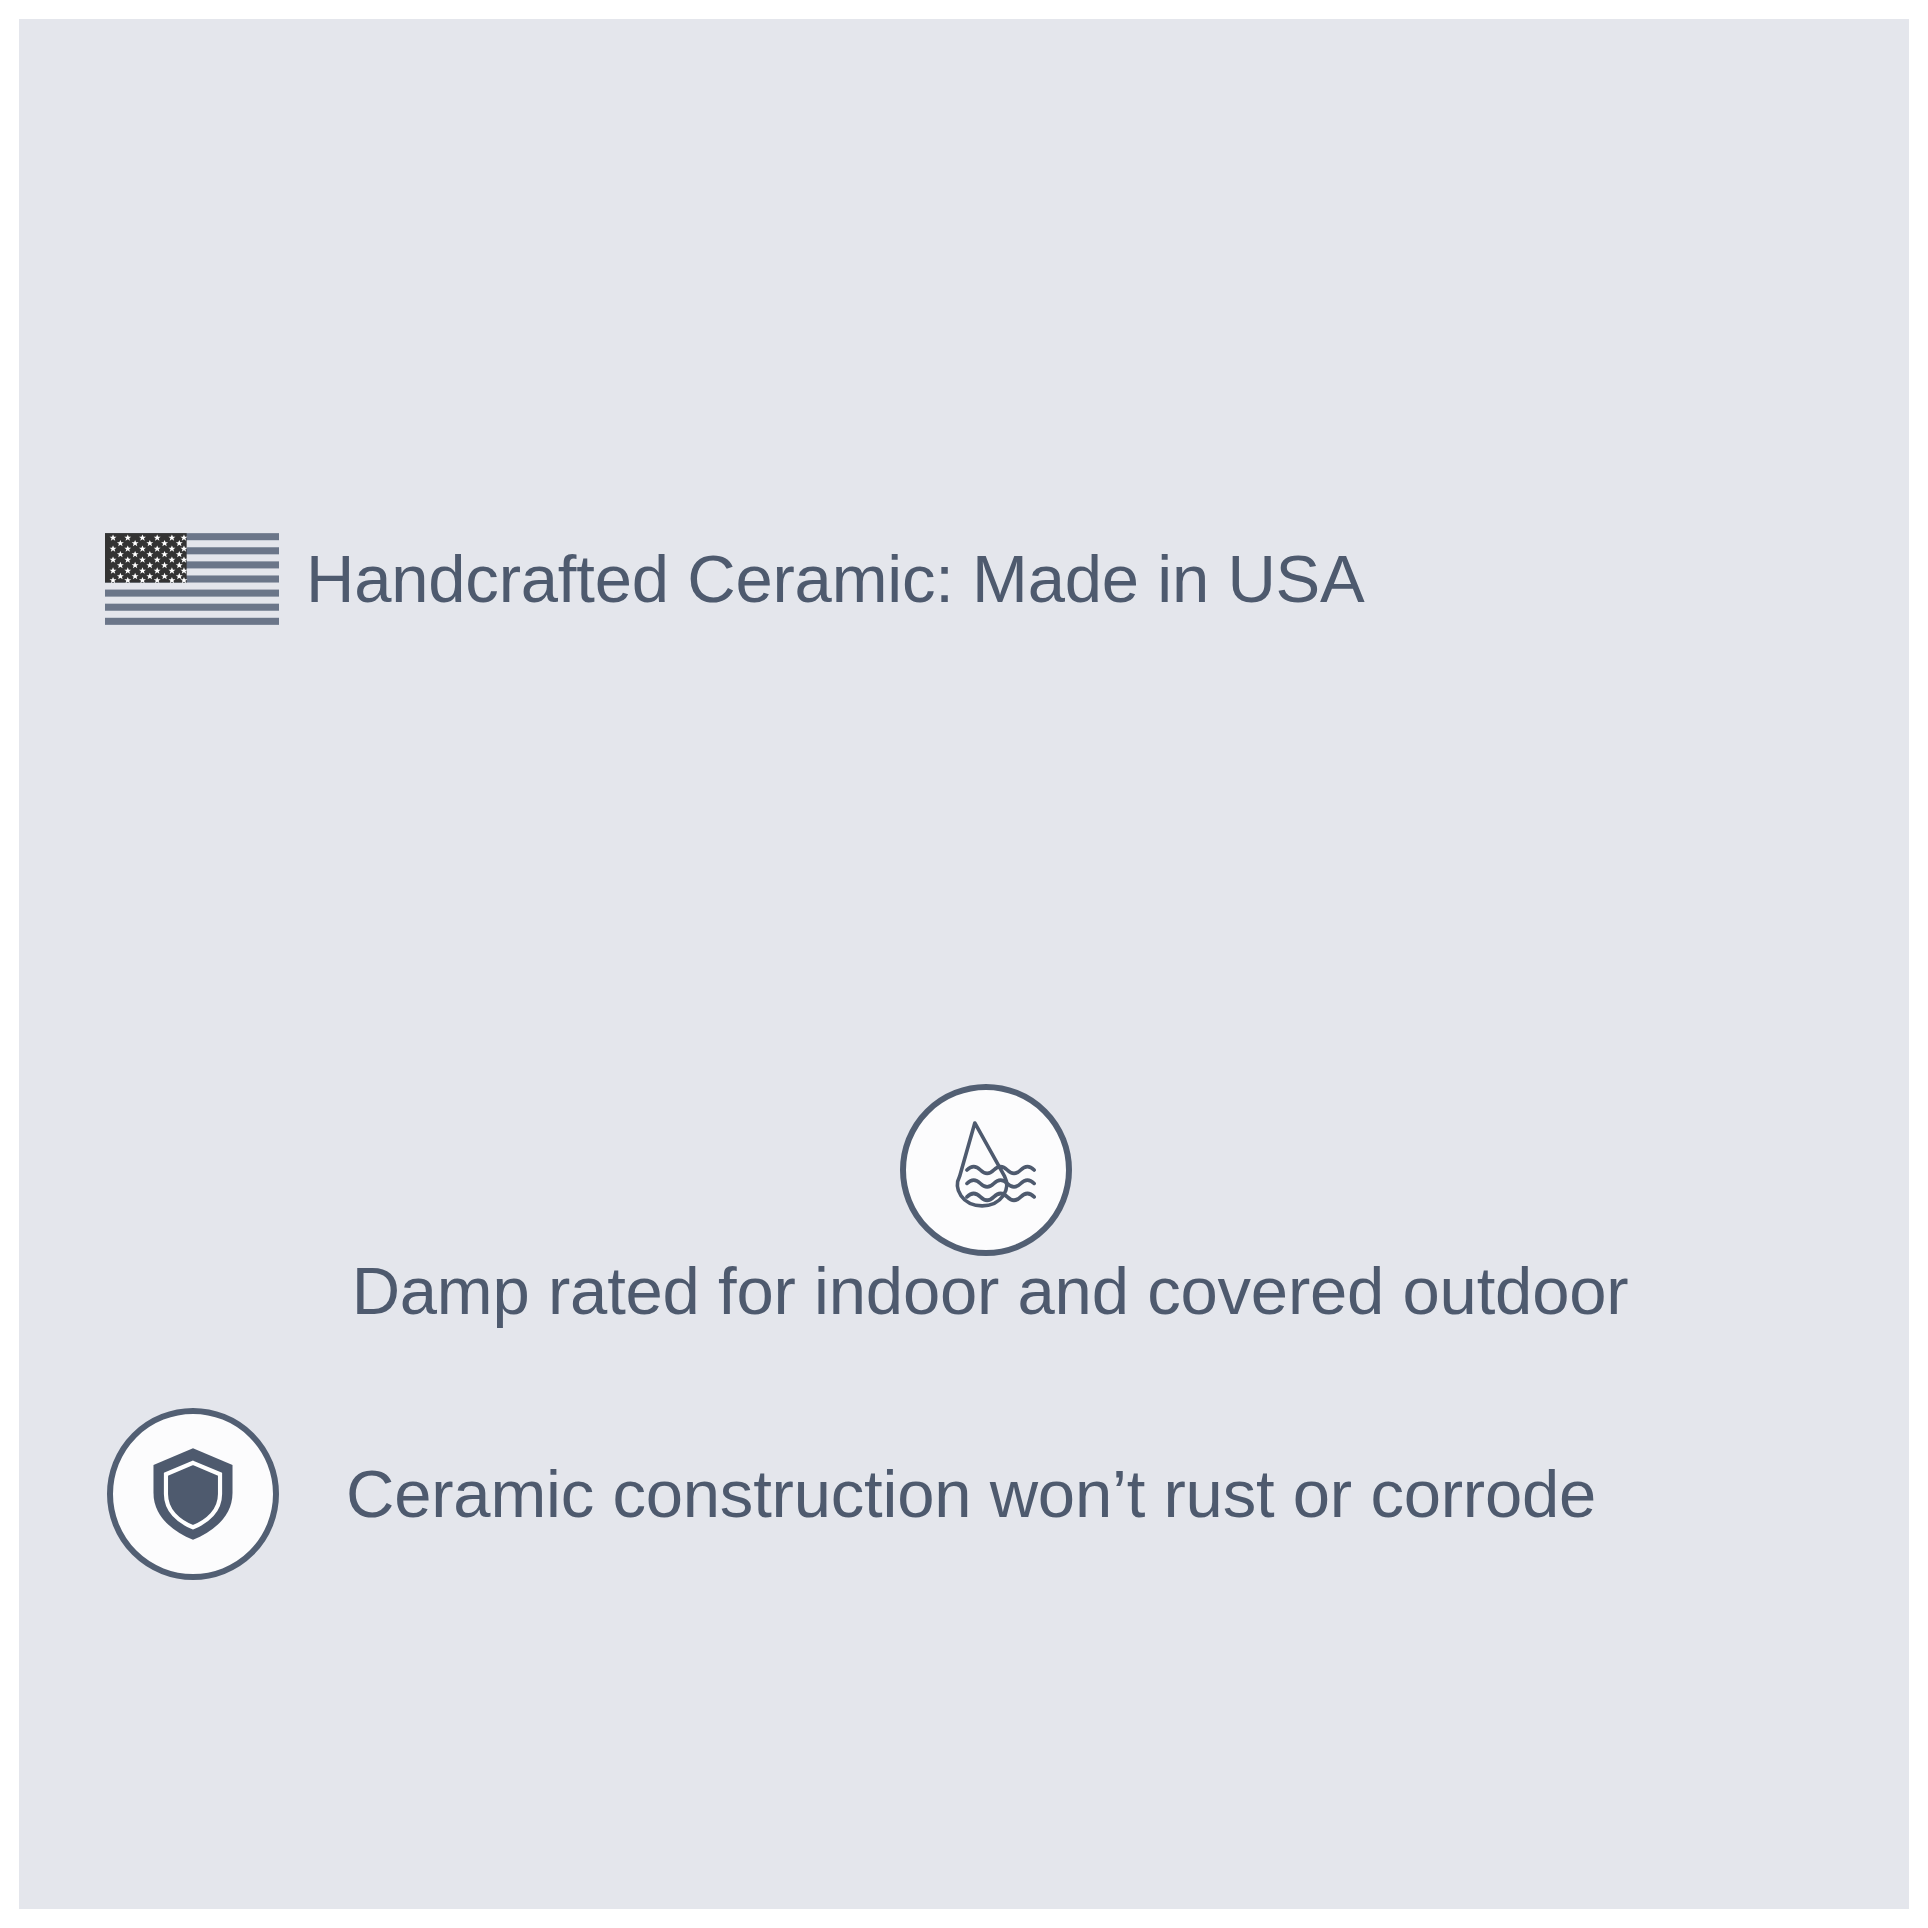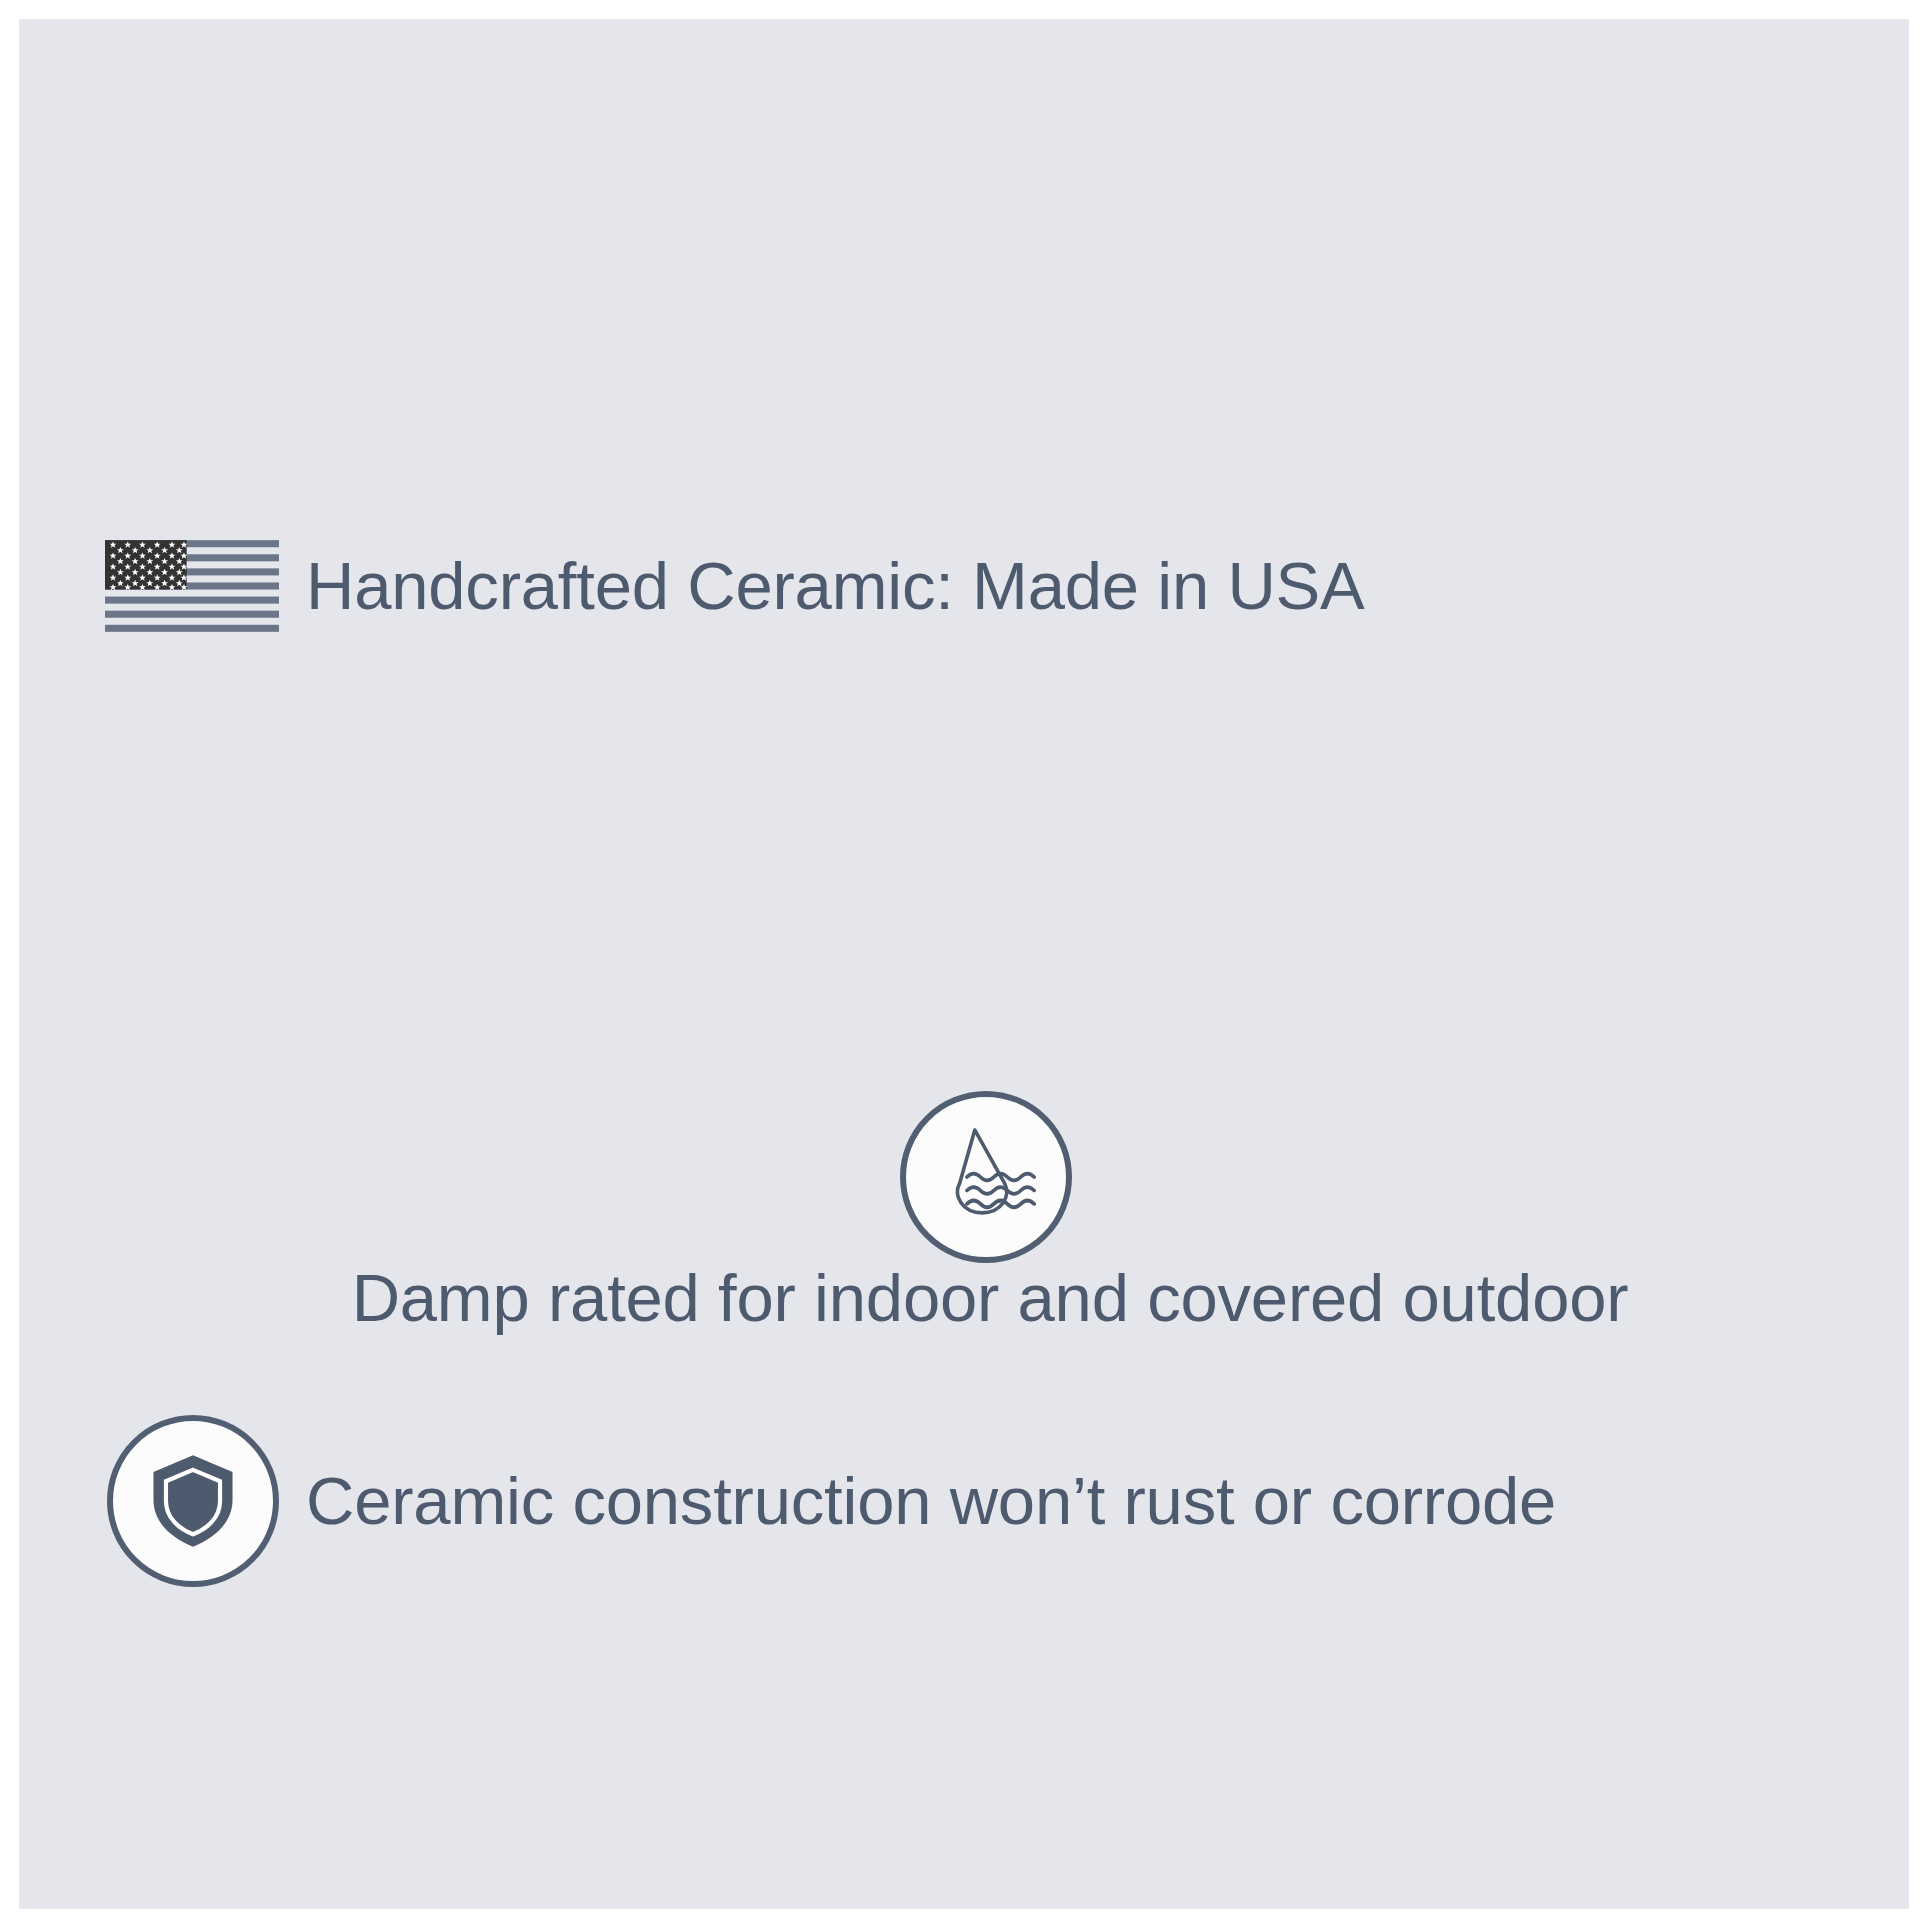--- a/index.html
+++ b/index.html
@@ -22,34 +22,33 @@
     height: 1890px;
     background: #e4e6ec;
     box-sizing: border-box;
   }
   .feature-list {
     position: absolute;
     left: 0;
     top: 0;
     width: 100%;
     height: 100%;
-    margin-top: 7px;
   }
   .feature-row {
     position: absolute;
     left: 70px;
     width: 1780px;
     height: 190px;
     display: flex;
     align-items: center;
   }
   #row-0 { top: 465px; }
   #row-1 { top: 750px; }
   #row-2 { top: 1065px; flex-direction: column; }
-  #row-3 { top: 1380px; }
+  #row-3 { top: 1380px; gap: 40px; }
 
   .icon-slot {
     width: 195px;
     min-width: 195px;
     height: 190px;
     display: flex;
     align-items: center;
     justify-content: flex-start;
   }
   .icon-circle {

